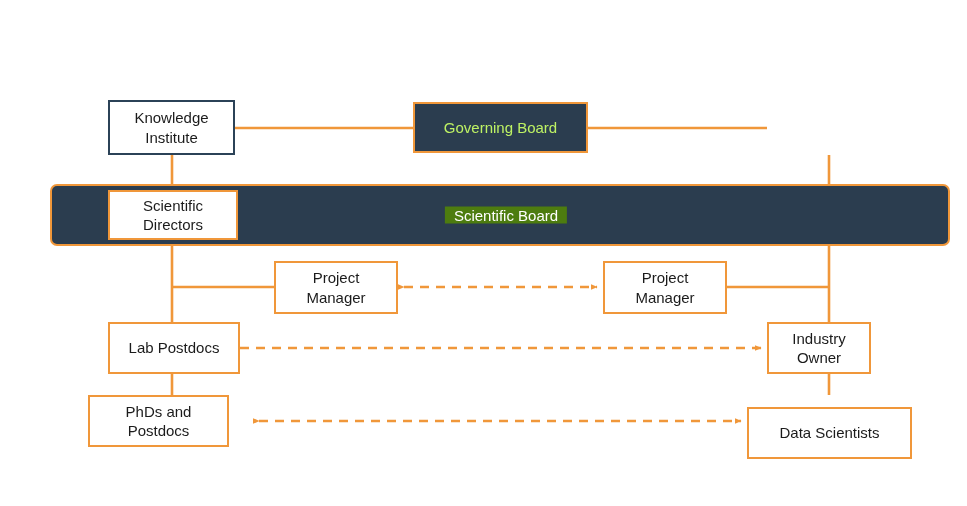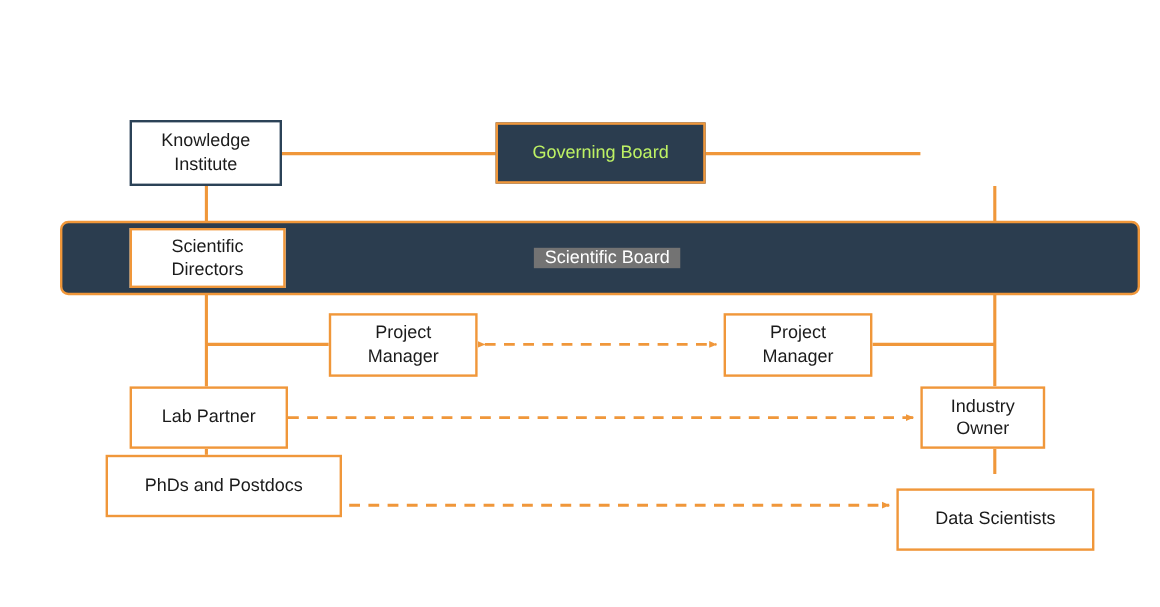--- a/index.html
+++ b/index.html
@@ -31,21 +31,21 @@
     background: #2b3d4f;
     border: 2px solid #f0973a;
     border-radius: 7px;
     z-index: 1;
   }
   .band-label {
     position: absolute;
     z-index: 3;
     color: #ffffff;
     font-size: 15px;
-    background: #737373;
+    background: #4d7c0f;
     padding: 0 9px;
     white-space: nowrap;
     transform: translate(-50%, -50%);
   }
   .node {
     position: absolute;
     box-sizing: border-box;
     display: flex;
     align-items: center;
     justify-content: center;
@@ -160,32 +160,32 @@
 
   <div class="node node-light" style="left:603px; top:261px; width:124px; height:53px;">
     <div>
       <span>Project</span>
       <span>Manager</span>
     </div>
   </div>
 
   <div class="node node-light" style="left:108px; top:322px; width:132px; height:52px;">
     <div>
-      <span>Lab Partner</span>
+      <span>Lab Postdocs</span>
     </div>
   </div>
 
   <div class="node node-light" style="left:767px; top:322px; width:104px; height:52px;">
     <div>
       <span>Industry</span>
       <span>Owner</span>
     </div>
   </div>
 
-  <div class="node node-light" style="left:88px; top:379px; width:197px; height:52px;">
+  <div class="node node-light" style="left:88px; top:395px; width:141px; height:52px;">
     <div>
       <span>PhDs and Postdocs</span>
     </div>
   </div>
 
   <div class="node node-light" style="left:747px; top:395px; width:165px; height:52px;margin-top:12px;">
     <div>
       <span>Data Scientists</span>
     </div>
   </div>

